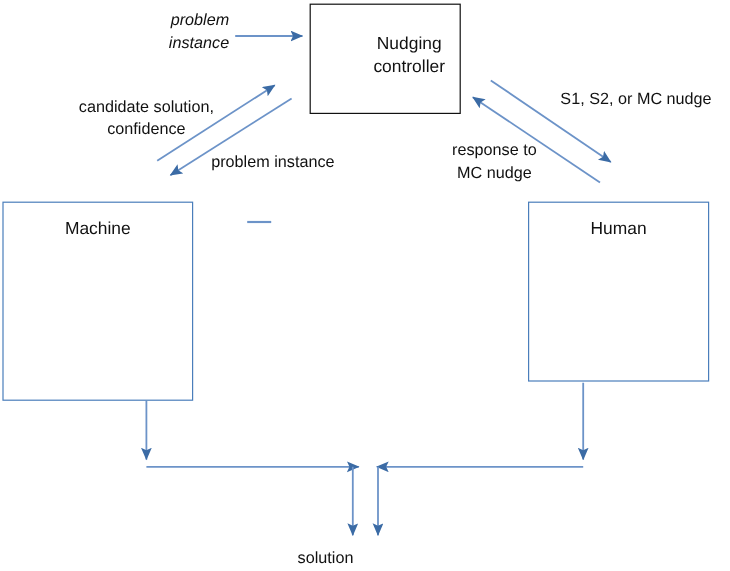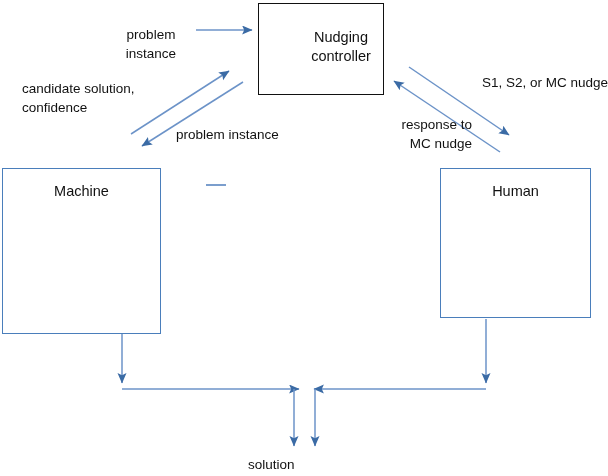--- a/index.html
+++ b/index.html
@@ -48,25 +48,25 @@
   #node-human .node-sub{margin-top:11px;margin-left:30px;}
 
   .label{
     position:absolute;
     font-size:13.5px;
     line-height:18.5px;
     color:#111111;
     white-space:pre-line;
   }
 
-  #lbl-problem-top{left:111px;top:26px;width:80px;text-align:center;}
-  #lbl-candidate{left:22px;top:80px;width:200px;text-align:left;}
+  #lbl-problem-top{left:111px;top:8px;width:80px;text-align:right;font-style:italic;}
+  #lbl-candidate{left:22px;top:80px;width:200px;text-align:center;}
   #lbl-problem-mid{left:176px;top:126px;width:150px;text-align:left;}
-  #lbl-nudge{left:452px;top:74px;width:156px;text-align:right;}
-  #lbl-response{left:352px;top:116px;width:120px;text-align:right;}
+  #lbl-nudge{left:452px;top:74px;width:156px;text-align:center;}
+  #lbl-response{left:352px;top:116px;width:120px;text-align:center;}
   #lbl-solution{left:248px;top:456px;width:112px;text-align:left;}
 </style>
 </head>
 <body>
 
 <div id="canvas">
 
   <svg class="layer" viewBox="0 0 608 476" xmlns="http://www.w3.org/2000/svg">
     <defs>
       <marker id="arrowhead" markerWidth="8" markerHeight="8" refX="6.6" refY="3" orient="auto" markerUnits="strokeWidth">

